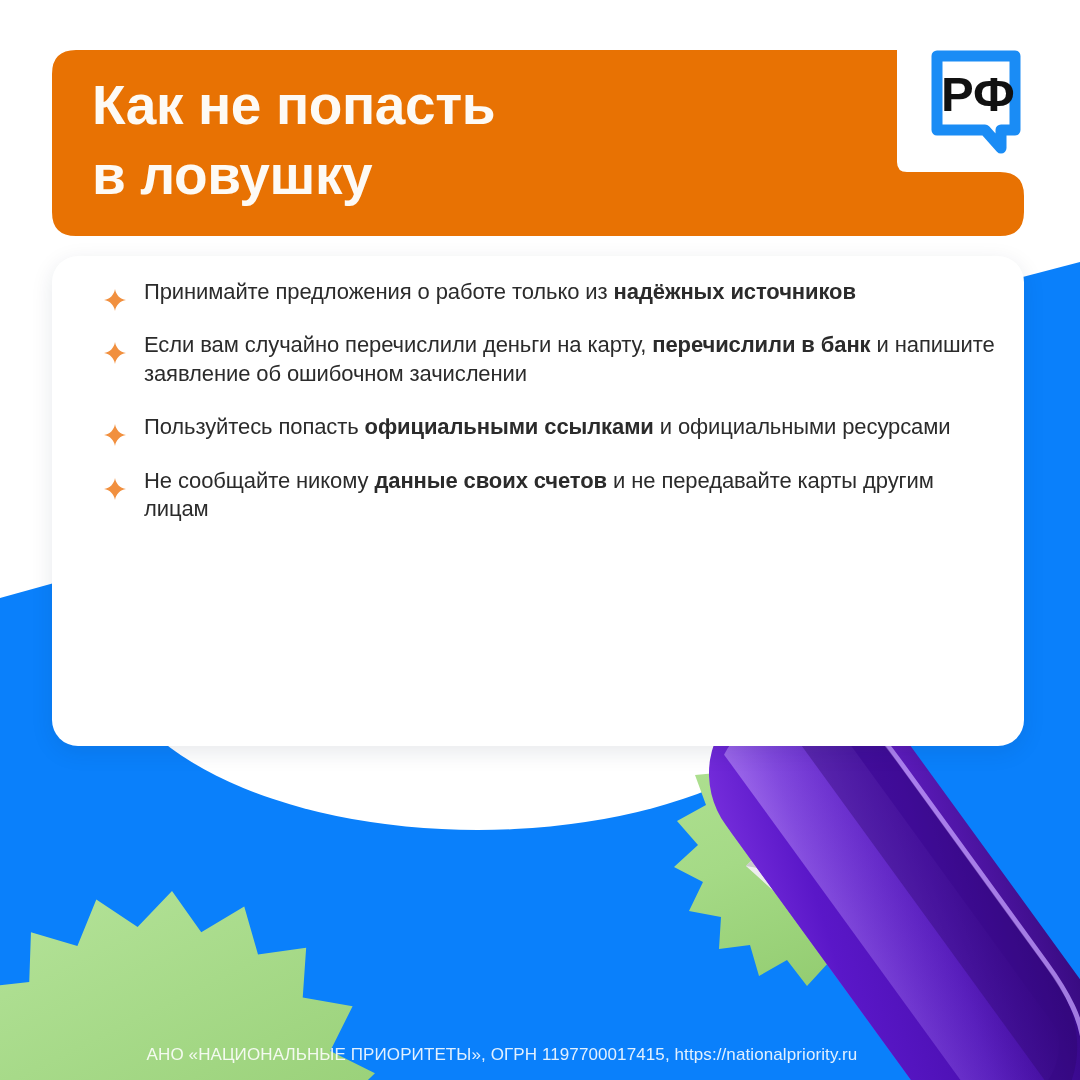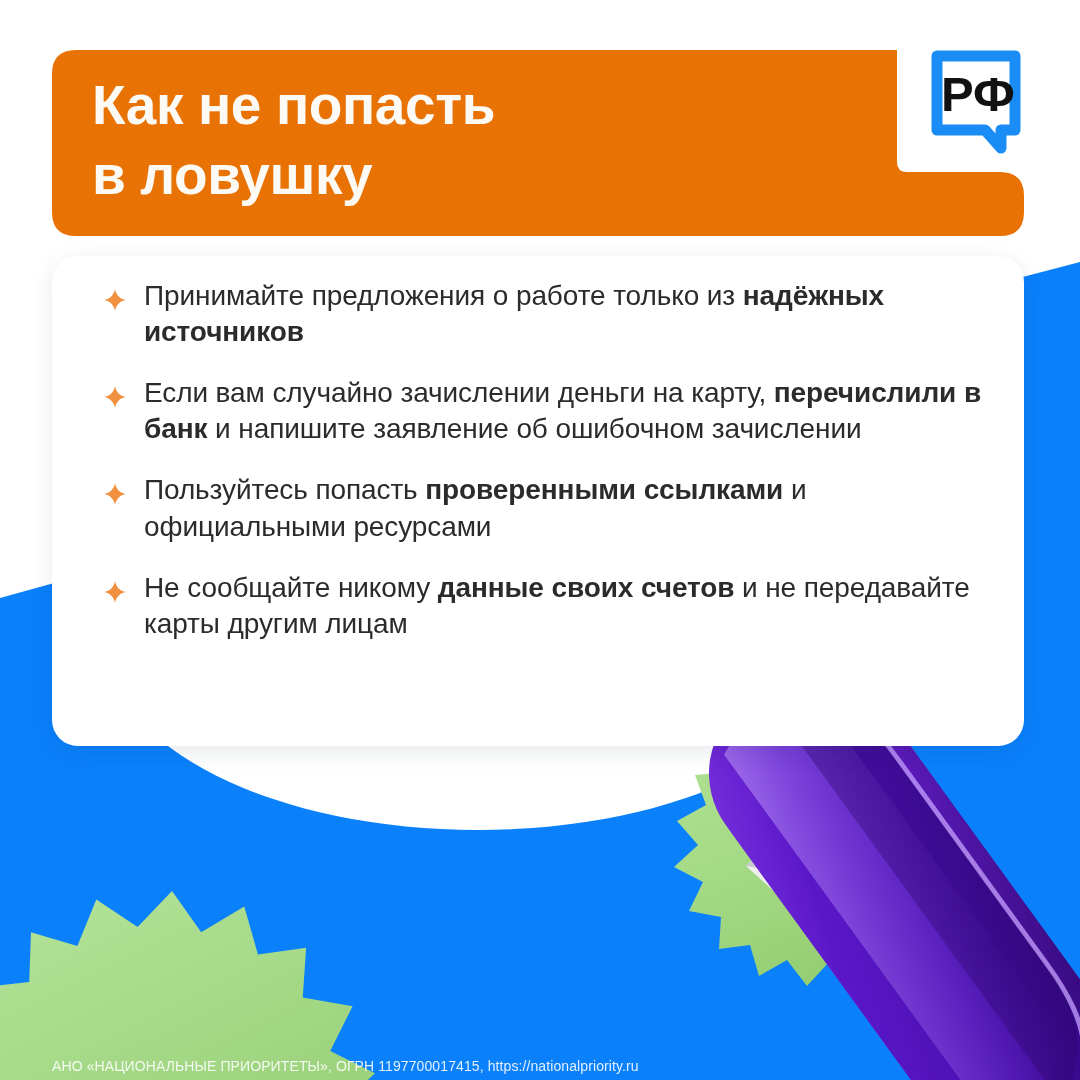--- a/index.html
+++ b/index.html
@@ -77,48 +77,49 @@
     position: absolute;
     left: 50px;
     top: 22px;
     right: 22px;
   }
   .bullet-item {
     position: relative;
     padding-left: 42px;
     margin-bottom: 25px;
     color: #2b2b2b;
-    font-size: 28px;
+    font-size: 22px;
     line-height: 1.29;
     font-weight: 400;
     letter-spacing: -0.1px;
   }
   .bullet-item:last-child { margin-bottom: 8px; }
   .bullet-marker {
     position: absolute;
     left: 2px;
     top: 11px;
     width: 22px;
     height: 22px;
     display: block;
   }
   .bullet-item b { font-weight: 700; }
 
   
   .footer-note {
     position: absolute;
     left: 52px;
-    bottom: 5px;
+    bottom: 15px;
     width: 900px;
     color: rgba(255,255,255,0.88);
-    font-size: 14px;
+    font-size: 17px;
     letter-spacing: 0.1px;
     line-height: 1.2;
     z-index: 6;
     white-space: nowrap;
+    text-align: center;
   }
 </style>
 </head>
 <body>
 
 <div id="stage">
 
   <svg class="bg-layer" viewBox="0 0 1080 1080">
     <defs>
       <linearGradient id="gradPhoneBody" x1="0" y1="0" x2="1" y2="1">
@@ -244,28 +245,28 @@
         <svg class="bullet-marker" viewBox="0 0 22 22">
           <path d="M 11,0 C 12,6 16,10 22,11 C 16,12 12,16 11,22 C 10,16 6,12 0,11 C 6,10 10,6 11,0 Z" fill="#F1903F"></path>
         </svg>
         <span><span>Принимайте предложения о работе только из </span><b>надёжных источников</b></span>
       </div>
 
       <div class="bullet-item">
         <svg class="bullet-marker" viewBox="0 0 22 22">
           <path d="M 11,0 C 12,6 16,10 22,11 C 16,12 12,16 11,22 C 10,16 6,12 0,11 C 6,10 10,6 11,0 Z" fill="#F1903F"></path>
         </svg>
-        <span><span>Если вам случайно зачислении деньги на карту, </span><b>перечислили в банк</b><span> и напишите заявление об ошибочном зачислении</span></span>
-      </div>
-
-      <div class="bullet-item">
-        <svg class="bullet-marker" viewBox="0 0 22 22">
-          <path d="M 11,0 C 12,6 16,10 22,11 C 16,12 12,16 11,22 C 10,16 6,12 0,11 C 6,10 10,6 11,0 Z" fill="#F1903F"></path>
-        </svg>
-        <span><span>Пользуйтесь попасть </span><b>проверенными ссылками</b><span> и официальными ресурсами</span></span>
+        <span><span>Если вам случайно перечислили деньги на карту, </span><b>перечислили в банк</b><span> и напишите заявление об ошибочном зачислении</span></span>
+      </div>
+
+      <div class="bullet-item">
+        <svg class="bullet-marker" viewBox="0 0 22 22">
+          <path d="M 11,0 C 12,6 16,10 22,11 C 16,12 12,16 11,22 C 10,16 6,12 0,11 C 6,10 10,6 11,0 Z" fill="#F1903F"></path>
+        </svg>
+        <span><span>Пользуйтесь попасть </span><b>официальными ссылками</b><span> и официальными ресурсами</span></span>
       </div>
 
       <div class="bullet-item">
         <svg class="bullet-marker" viewBox="0 0 22 22">
           <path d="M 11,0 C 12,6 16,10 22,11 C 16,12 12,16 11,22 C 10,16 6,12 0,11 C 6,10 10,6 11,0 Z" fill="#F1903F"></path>
         </svg>
         <span><span>Не сообщайте никому </span><b>данные своих счетов</b><span> и не передавайте карты другим лицам</span></span>
       </div>
 
     </div>

